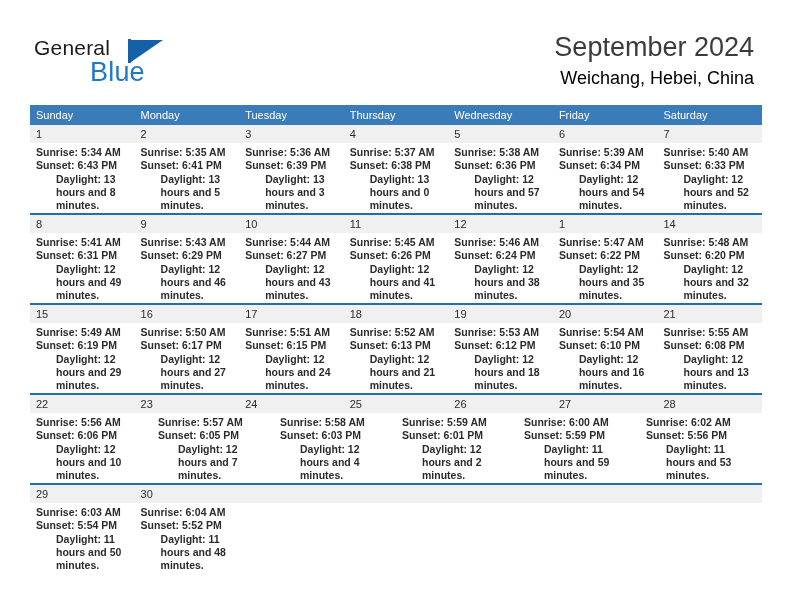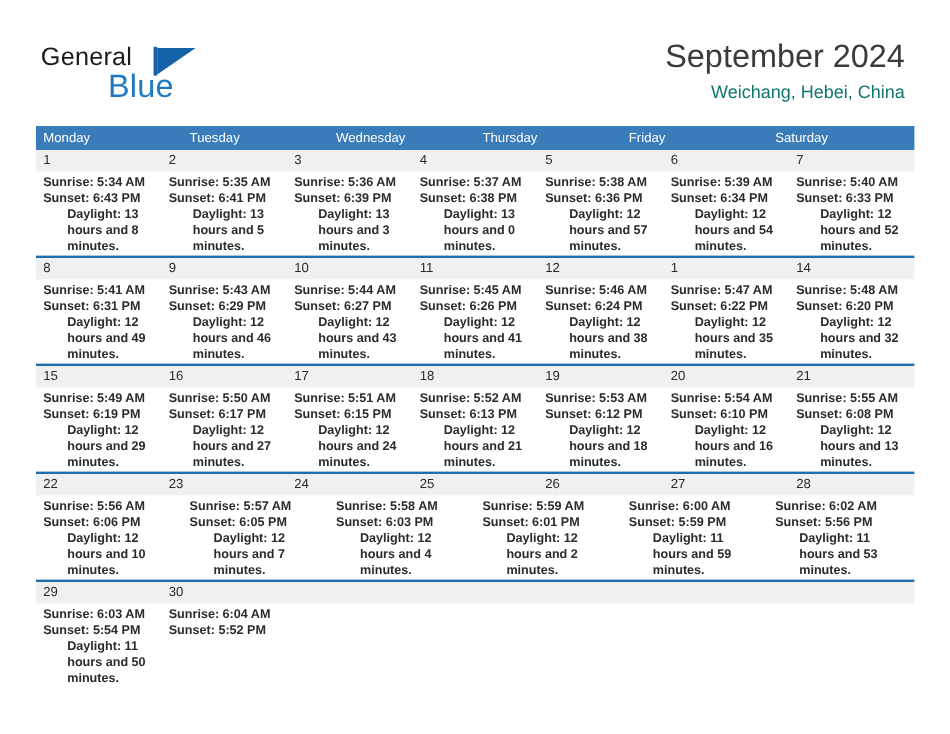--- a/index.html
+++ b/index.html
@@ -80,22 +80,22 @@
     text-align: right;
   }
   .month-title {
     font-size: 27px;
     color: #3b3b3b;
     line-height: 34px;
     white-space: nowrap;
     font-weight: normal;
   }
   .location-title {
-    font-size: 15px;
-    color: #0f766e;
+    font-size: 18px;
+    color: #000000;
     line-height: 20px;
     margin-top: 4px;
     white-space: nowrap;
   }
 
   
   .calendar {
     position: absolute;
     left: 30px;
     top: 105px;
@@ -180,24 +180,25 @@
     <div class="titles">
       <div class="month-title">September 2024</div>
       <div class="location-title">Weichang, Hebei, China</div>
     </div>
 
   </div>
 
   <div class="calendar">
 
     <div class="dow-row">
+      <div class="dow-cell">Sunday</div>
       <div class="dow-cell">Monday</div>
       <div class="dow-cell">Tuesday</div>
+      <div class="dow-cell">Thursday</div>
       <div class="dow-cell">Wednesday</div>
-      <div class="dow-cell">Thursday</div>
       <div class="dow-cell">Friday</div>
       <div class="dow-cell">Saturday</div>
     </div>
 
     <div class="week">
       <div class="daynum-row">
         <div class="daynum">1</div>
         <div class="daynum">2</div>
         <div class="daynum">3</div>
         <div class="daynum">4</div>
@@ -402,20 +403,21 @@
       </div>
       <div class="detail-row">
         <div class="detail">
           <div>Sunrise: 6:03 AM</div>
           <div>Sunset: 5:54 PM</div>
           <div class="daylight">Daylight: 11 hours and 50 minutes.</div>
         </div>
         <div class="detail">
           <div>Sunrise: 6:04 AM</div>
           <div>Sunset: 5:52 PM</div>
+          <div class="daylight">Daylight: 11 hours and 48 minutes.</div>
         </div>
         <div class="detail"></div>
         <div class="detail"></div>
         <div class="detail"></div>
         <div class="detail"></div>
         <div class="detail"></div>
       </div>
     </div>
 
   </div>

